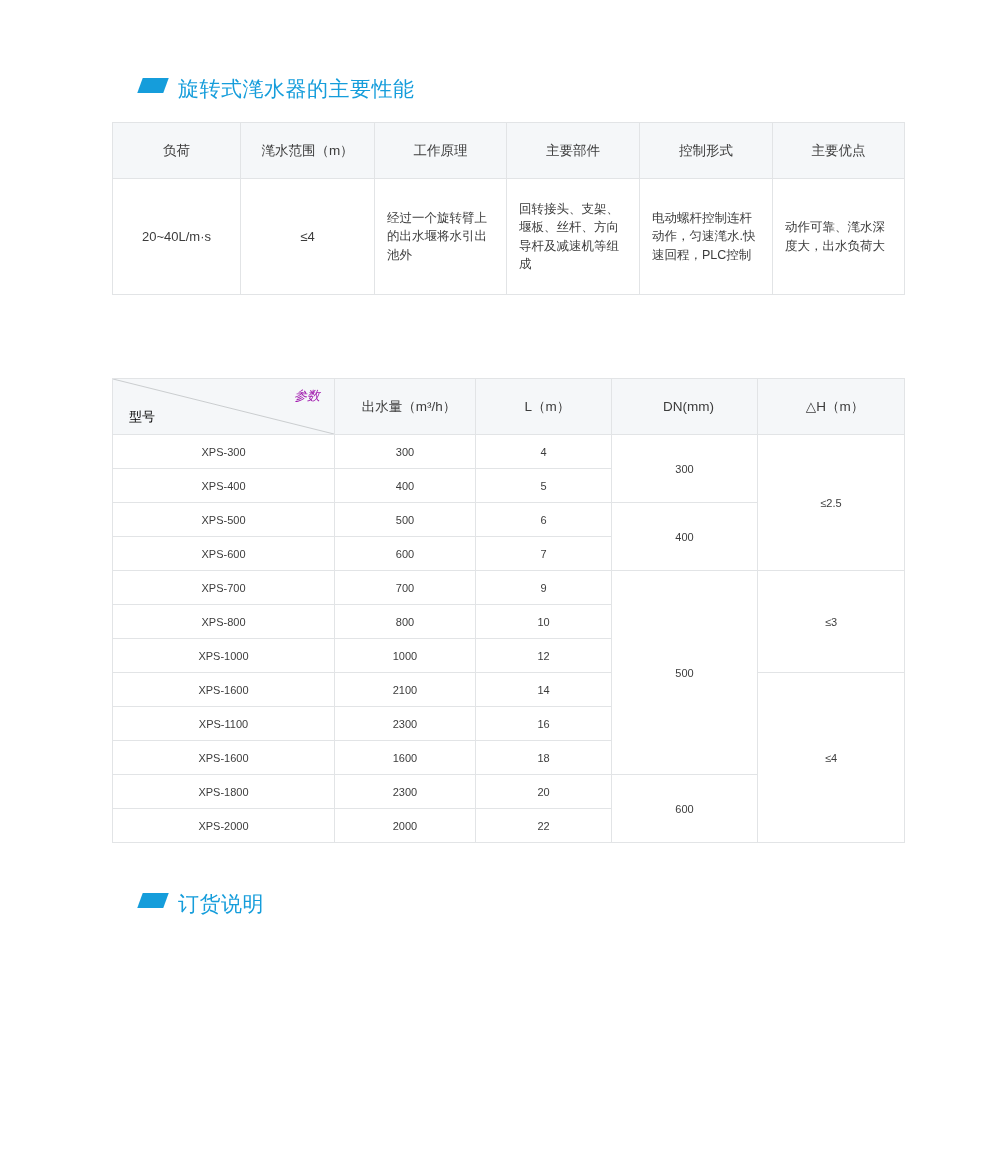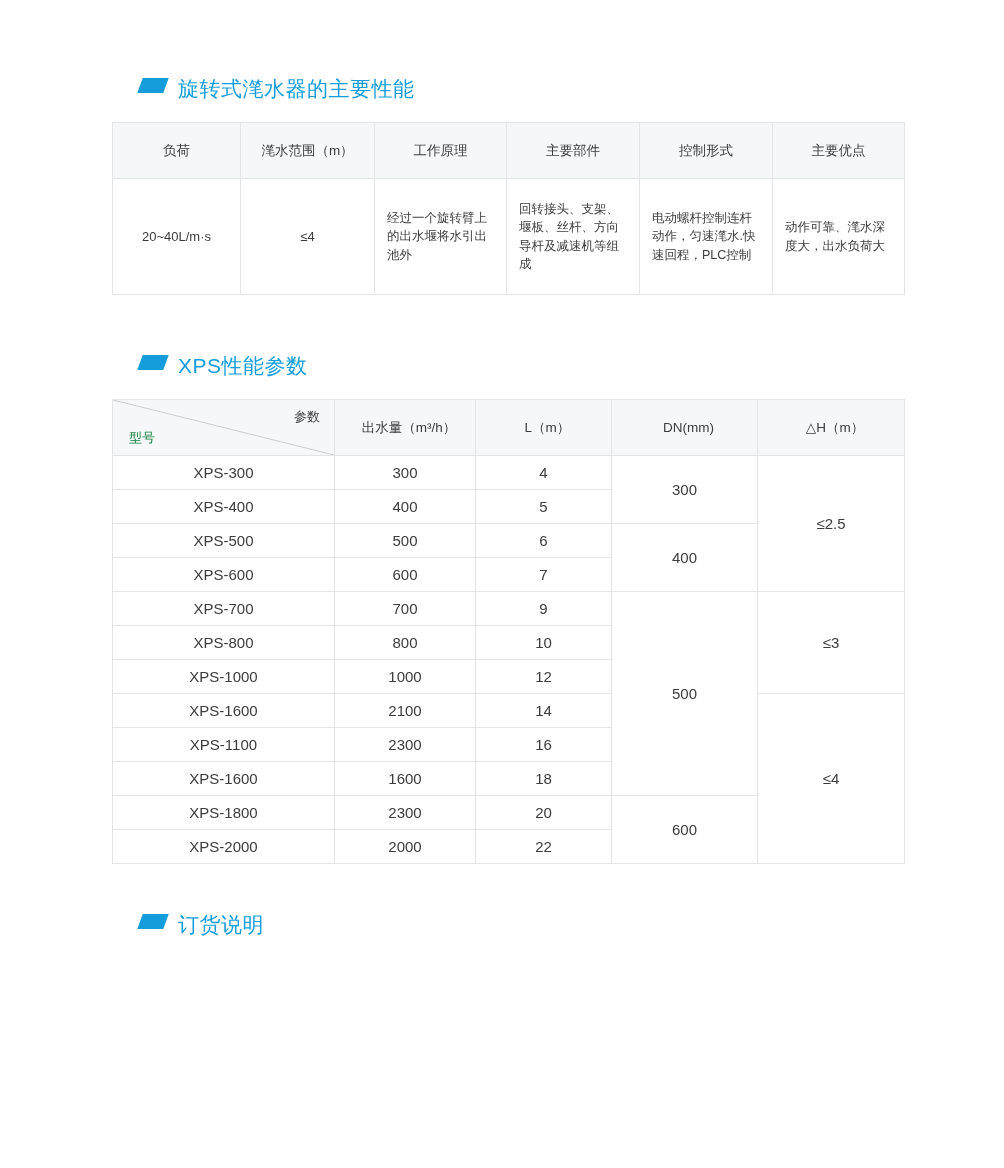--- a/index.html
+++ b/index.html
@@ -68,47 +68,48 @@
   #table-perf td { height: 116px; vertical-align: middle; }
   #table-perf td.body-text {
     text-align: left;
     line-height: 1.45;
     padding: 8px 12px;
     font-size: 12.5px;
   }
   #table-perf td.center-val { font-size: 13px; }
 
   
-  #table-xps td { height: 34px; padding: 2px 12px; font-size: 15px; }
+  #table-xps td { height: 34px; padding: 2px 12px; font-size: 11px; }
   #table-xps thead th { height: 56px; padding-left: 16px; }
   .corner-cell {
     position: relative;
     background: #f5f7f9;
     padding: 0 !important;
     height: 56px;
   }
   .corner-cell .diag {
     position: absolute;
     inset: 0;
     width: 100%;
     height: 100%;
   }
   .corner-cell .lbl-top {
     position: absolute;
     right: 14px;
     top: 8px;
     font-size: 13px;
-    color: #404040;
+    color: #a21caf;
+    font-style: italic;
   }
   .corner-cell .lbl-bottom {
     position: absolute;
     left: 16px;
     bottom: 8px;
     font-size: 13px;
-    color: #15803d;
+    color: #000000;
   }
 
   
   .notes {
     padding-left: 140px;
     padding-right: 80px;
   }
   .note-line {
     font-size: 14px;
     color: #2d2d2d;
@@ -165,24 +166,20 @@
           <td class="body-text">回转接头、支架、堰板、丝杆、方向导杆及减速机等组成</td>
           <td class="body-text">电动螺杆控制连杆动作，匀速滗水.快速回程，PLC控制</td>
           <td class="body-text">动作可靠、滗水深度大，出水负荷大</td>
         </tr>
       </tbody>
     </table>
   </div>
 
   <div class="sp-3"></div>
 
-  <div class="section-head">
-    <span class="head-mark"></span>
-    <span class="head-text">XPS性能参数</span>
-  </div>
 
   <div class="sp-4"></div>
 
   <div class="tbl-wrap">
     <table id="table-xps">
       <colgroup>
         <col style="width:222px">
           <col style="width:141px">
           <col style="width:136px">
         <col style="width:146px">

